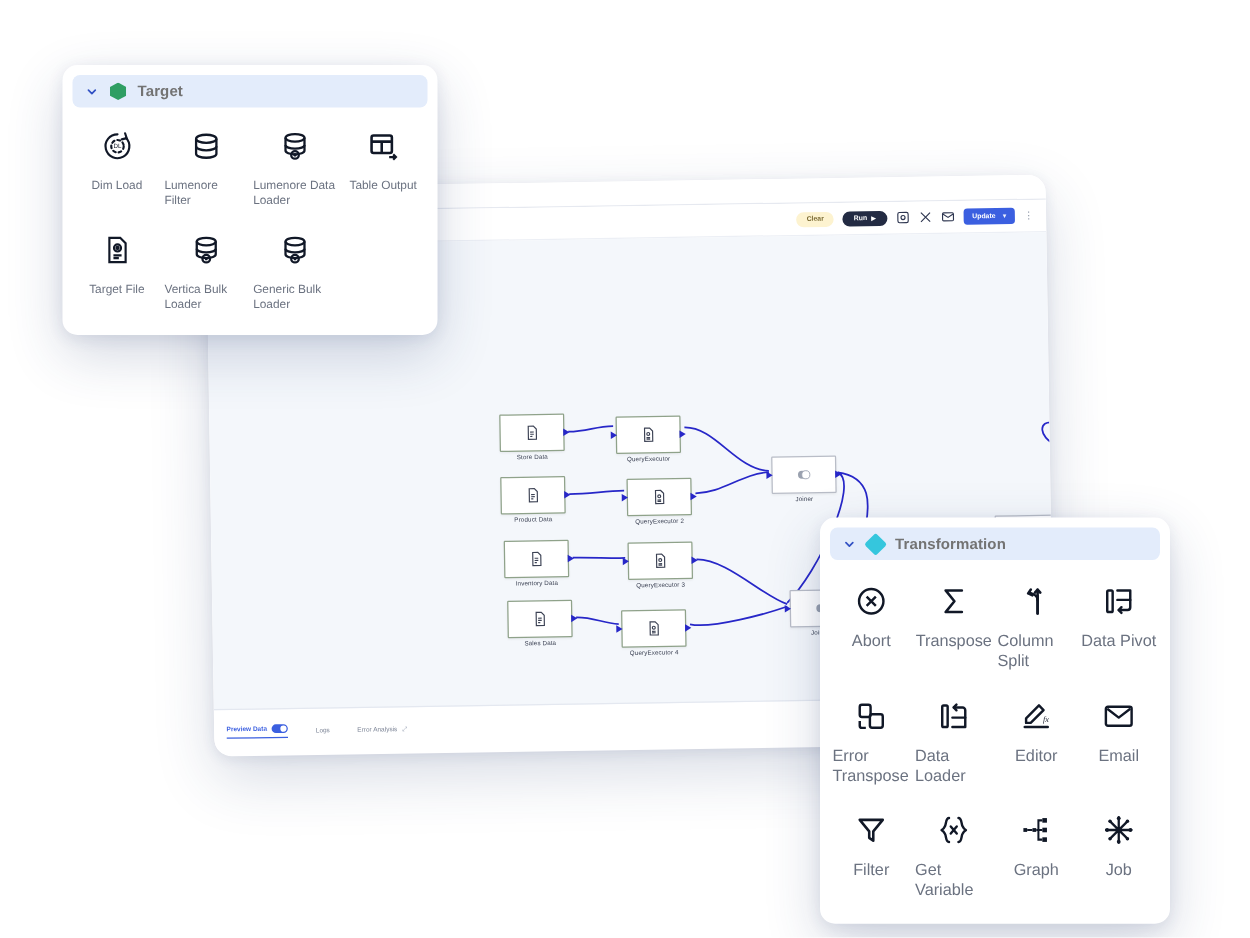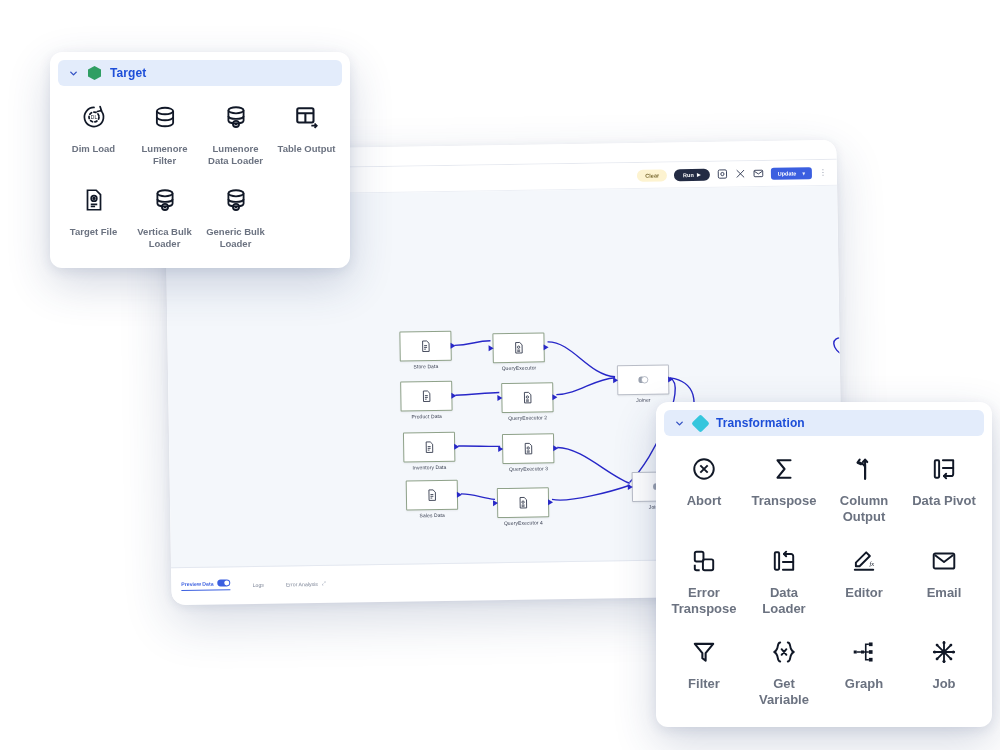--- a/index.html
+++ b/index.html
@@ -133,21 +133,21 @@
     background: #e3ecfb;
     border-radius: 6px;
     padding: 6px 10px;
     margin-bottom: 6px;
   }
   .chev {
     width: 11px; height: 11px; color: #3352c4;
     display: flex; align-items: center; justify-content: center;
   }
   .chev svg { width: 11px; height: 11px; }
-  .panel-title { font-size: 12px; font-weight: 700; color: #1d4ed8; letter-spacing: .1px; }
+  .panel-title { font-size: 12px; font-weight: 700; color: #737373; letter-spacing: .1px; }
 
   .hexagon {
     width: 13px; height: 14px; background: #2f9e63;
     clip-path: polygon(50% 0%, 100% 25%, 100% 75%, 50% 100%, 0% 75%, 0% 25%);
   }
   .diamond {
     width: 13px; height: 13px; background: #35c6dd;
     transform: rotate(45deg); border-radius: 2px;
   }
 
@@ -158,27 +158,27 @@
     border-radius: 8px;
   }
   .tile-icon {
     width: 30px; height: 30px;
     display: flex; align-items: center; justify-content: center;
     color: #111827;
     margin-bottom: 11px;
   }
   .tile-icon svg { width: 26px; height: 26px; display: block; }
   .tile-label {
-    font-size: 9.5px; color: #6b7280; text-align: center;
-    line-height: 1.25; max-width: 66px; font-weight: bold;
+    font-size: 9.5px; color: #6b7280; text-align: left;
+    line-height: 1.25; max-width: 66px;
   }
 
   #panel-target { left: 50px; top: 52px; width: 300px; }
   #panel-target .tile { padding-top: 10px; }
-  #panel-transformation { left: 656px; top: 402px; width: 336px; }
+  #panel-transformation { left: 656px; top: 414px; width: 280px; }
   #panel-transformation .tile-icon { margin-bottom: 9px; }
   #panel-transformation .tile-label { font-size: 13px; }
 </style>
 </head>
 <body>
 
 <div id="root">
 
   <div class="app-window">
 
@@ -520,21 +520,21 @@
       <div class="tile">
         <span class="tile-icon">
           <svg viewBox="0 0 24 24" fill="none" stroke="currentColor" stroke-width="1.9" stroke-linecap="round" stroke-linejoin="round">
             <path d="M13 21V11c0-3-2-4-5-5"></path>
               <path d="M13 21V8"></path>
             <path d="M8 3.4L6 6.2l3.2 1.4"></path>
               <path d="M13 11V3.6"></path>
               <path d="M11 5.6L13 3.4l2 2.2"></path>
           </svg>
         </span>
-        <span class="tile-label">Column Output</span>
+        <span class="tile-label">Column Split</span>
       </div>
 
       <div class="tile">
         <span class="tile-icon">
           <svg viewBox="0 0 24 24" fill="none" stroke="currentColor" stroke-width="1.8" stroke-linecap="round" stroke-linejoin="round">
             <rect x="3.5" y="4" width="4" height="16" rx="1"></rect>
             <path d="M11 4h9.5v7H11"></path>
               <path d="M20.5 11v5.5a2 2 0 0 1-2 2H12"></path>
             <path d="M14 16.4l-2 2.1 2 2.1"></path>
           </svg>

